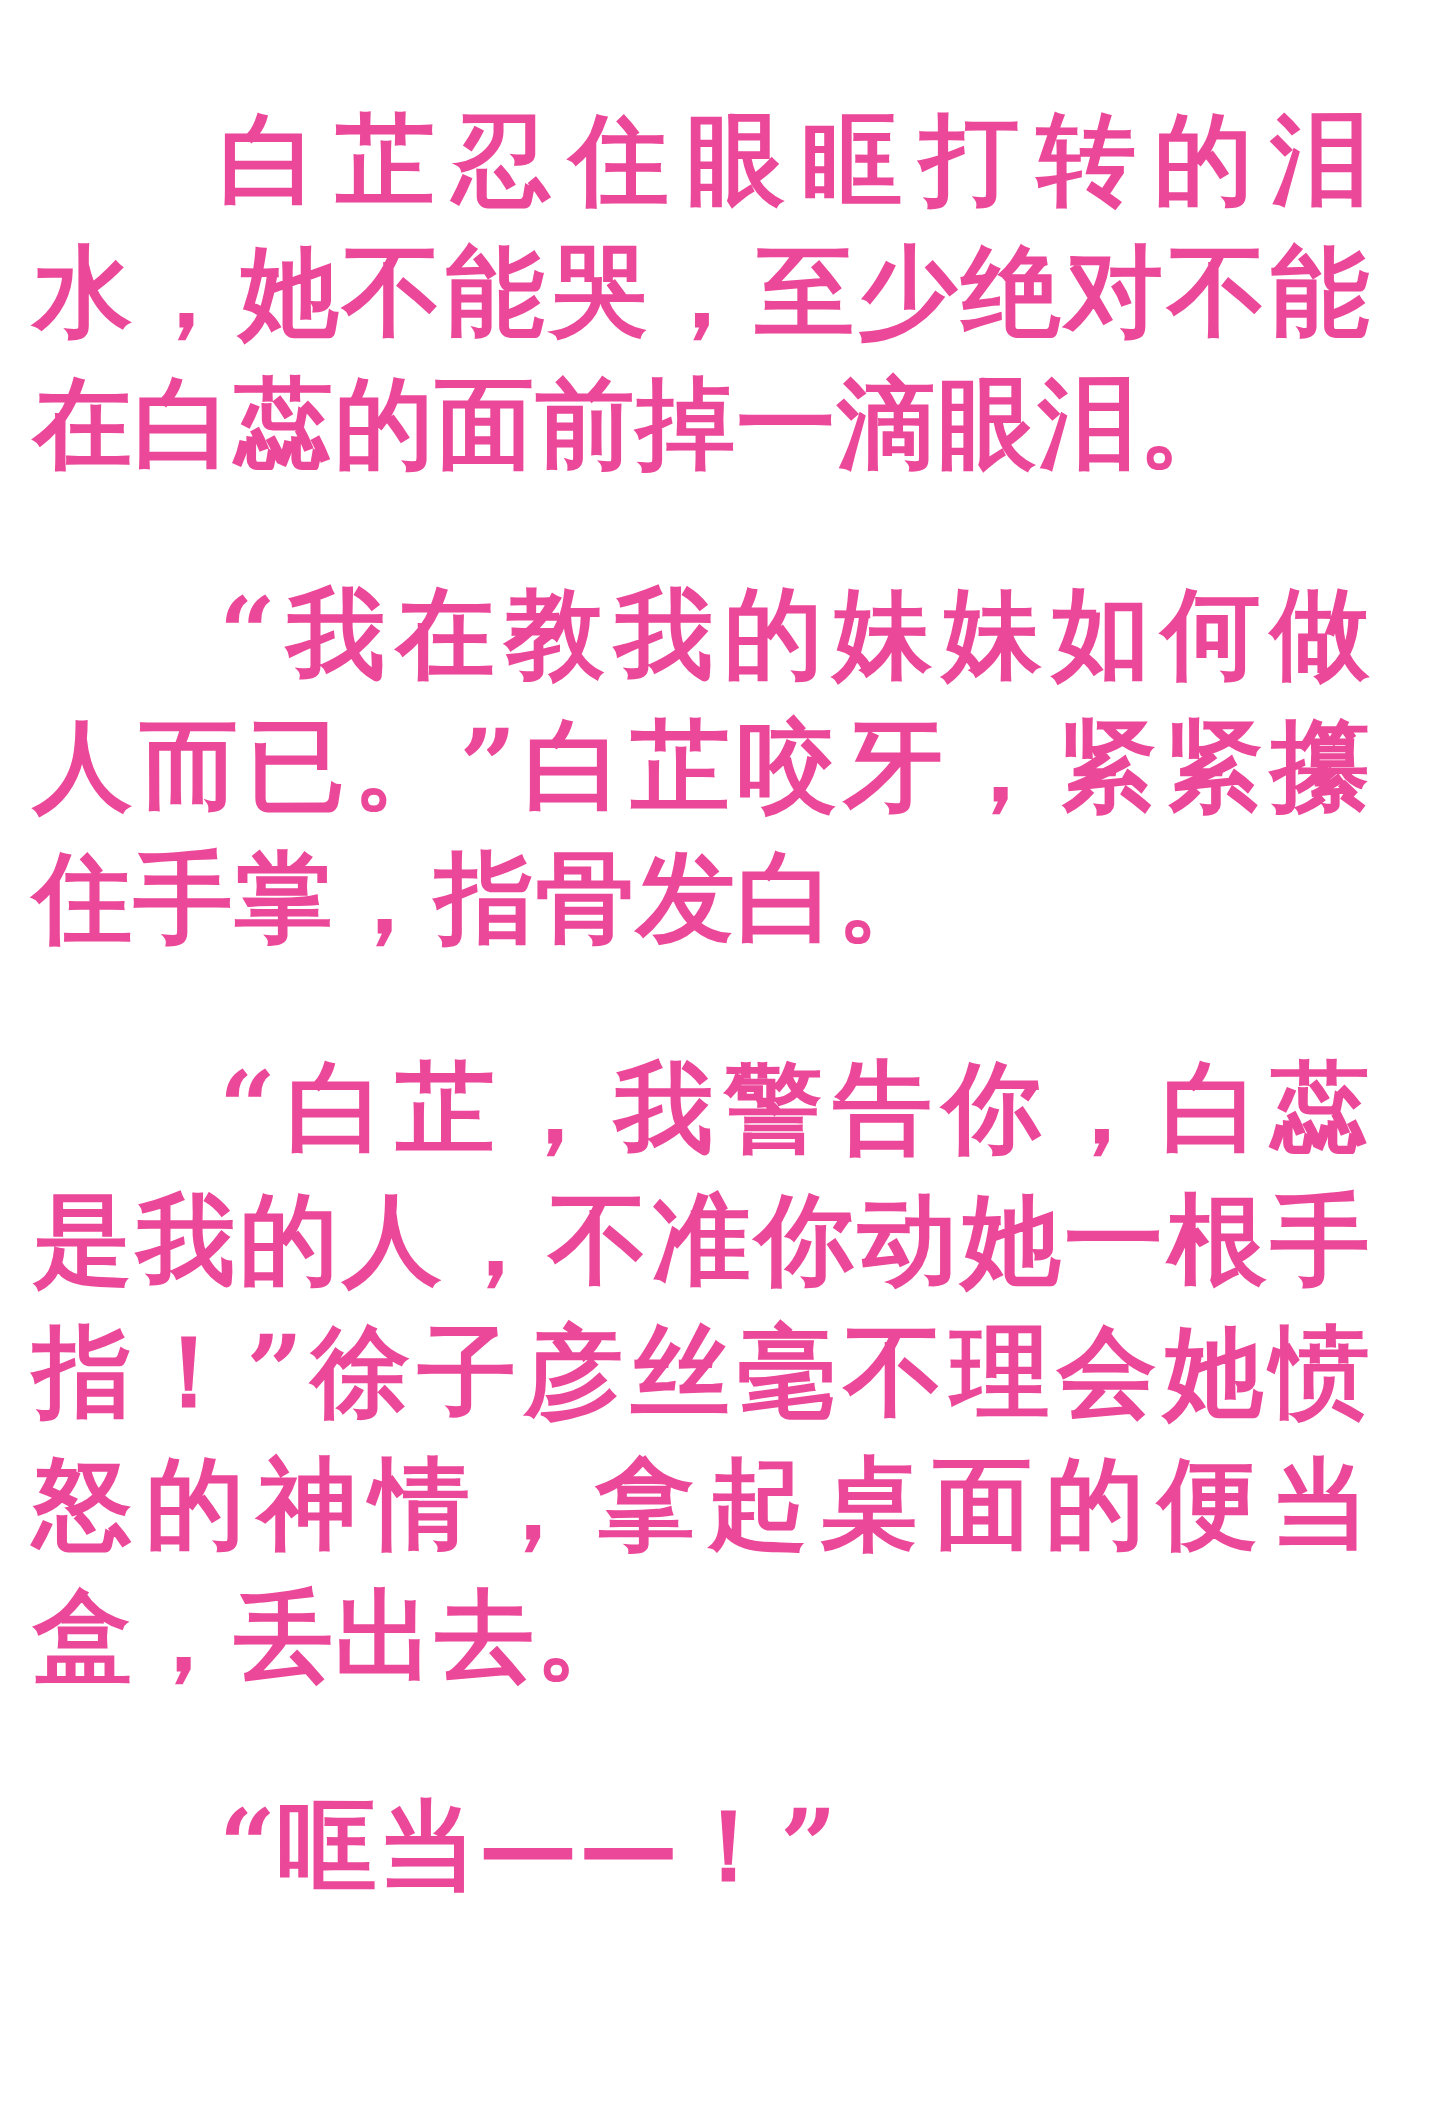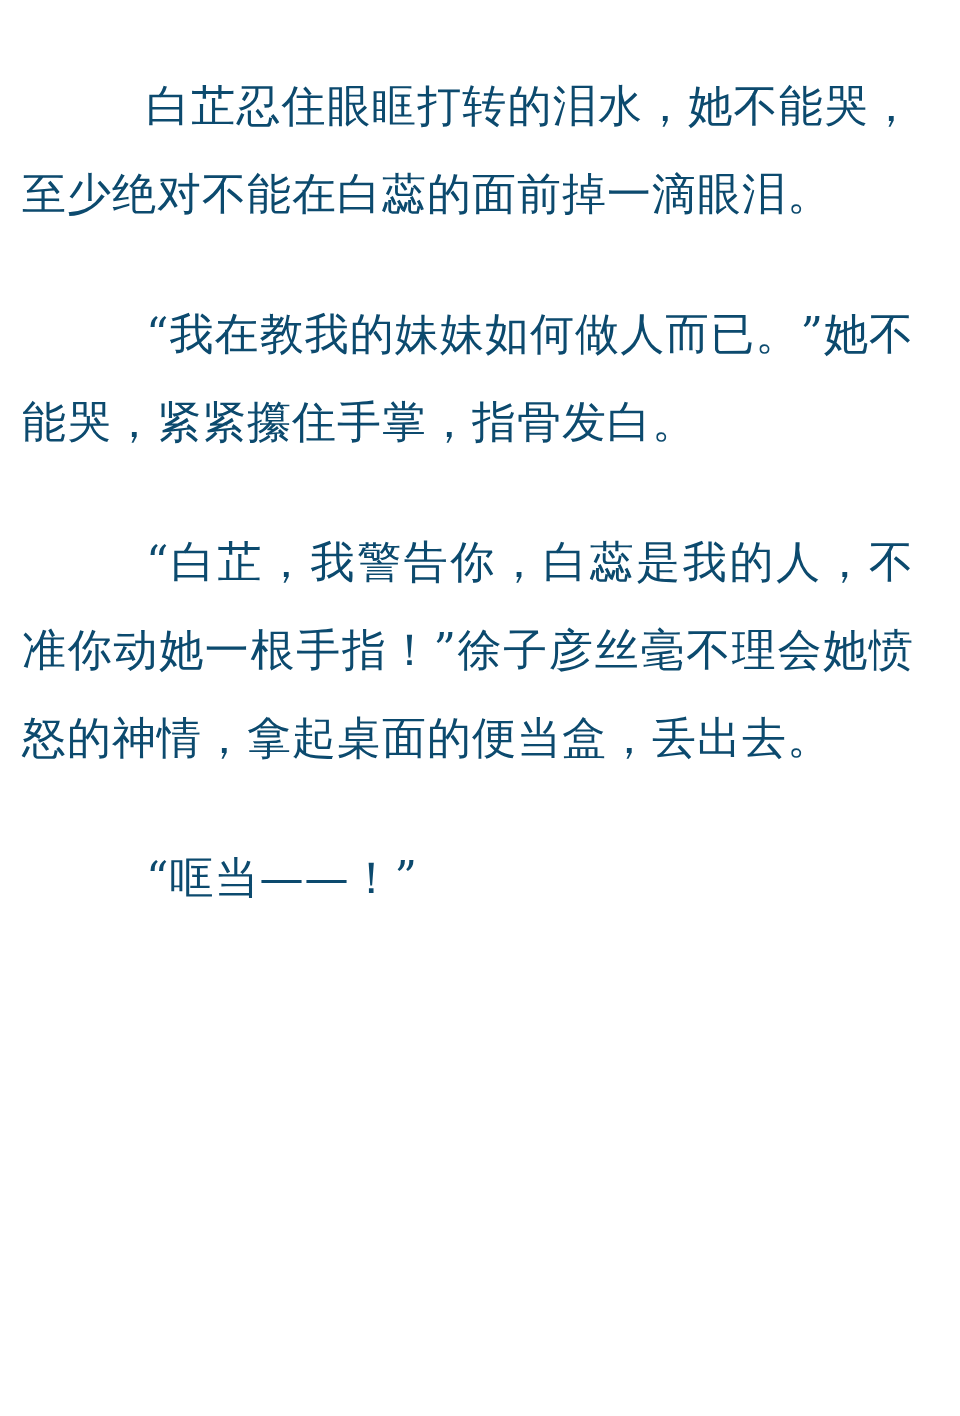--- a/index.html
+++ b/index.html
@@ -20,40 +20,40 @@
     height: 1416px;
     box-sizing: border-box;
     padding: 62px 46px 0 22px;
     background: #ffffff;
   }
   .reader-body {
     display: block;
   }
   .para {
     margin: 0 0 52px 0;
-    font-size: 44px;
+    font-size: 66px;
     line-height: 88px;
     letter-spacing: 1px;
     text-indent: 124px;
     text-align: justify;
     text-justify: inter-ideograph;
-    color: #0c4a6e;
-    font-weight: 400;
+    color: #ec4899;
+    font-weight: 700;
     font-family: "DejaVu Serif", "Liberation Serif", serif;
   }
   .para.centered {
     text-indent: 124px;
   }
   .para:last-child {
     margin-bottom: 4px;
   }
 </style>
 </head>
 <body>
 
 <div class="page">
   <div class="reader-body">
     <p class="para">白芷忍住眼眶打转的泪水，她不能哭，至少绝对不能在白蕊的面前掉一滴眼泪。</p>
-    <p class="para">“我在教我的妹妹如何做人而已。”她不能哭，紧紧攥住手掌，指骨发白。</p>
+    <p class="para">“我在教我的妹妹如何做人而已。”白芷咬牙，紧紧攥住手掌，指骨发白。</p>
     <p class="para">“白芷，我警告你，白蕊是我的人，不准你动她一根手指！”徐子彦丝毫不理会她愤怒的神情，拿起桌面的便当盒，丢出去。</p>
     <p class="para centered">“哐当——！”</p>
   </div>
 </div>
 
 </body></html>

